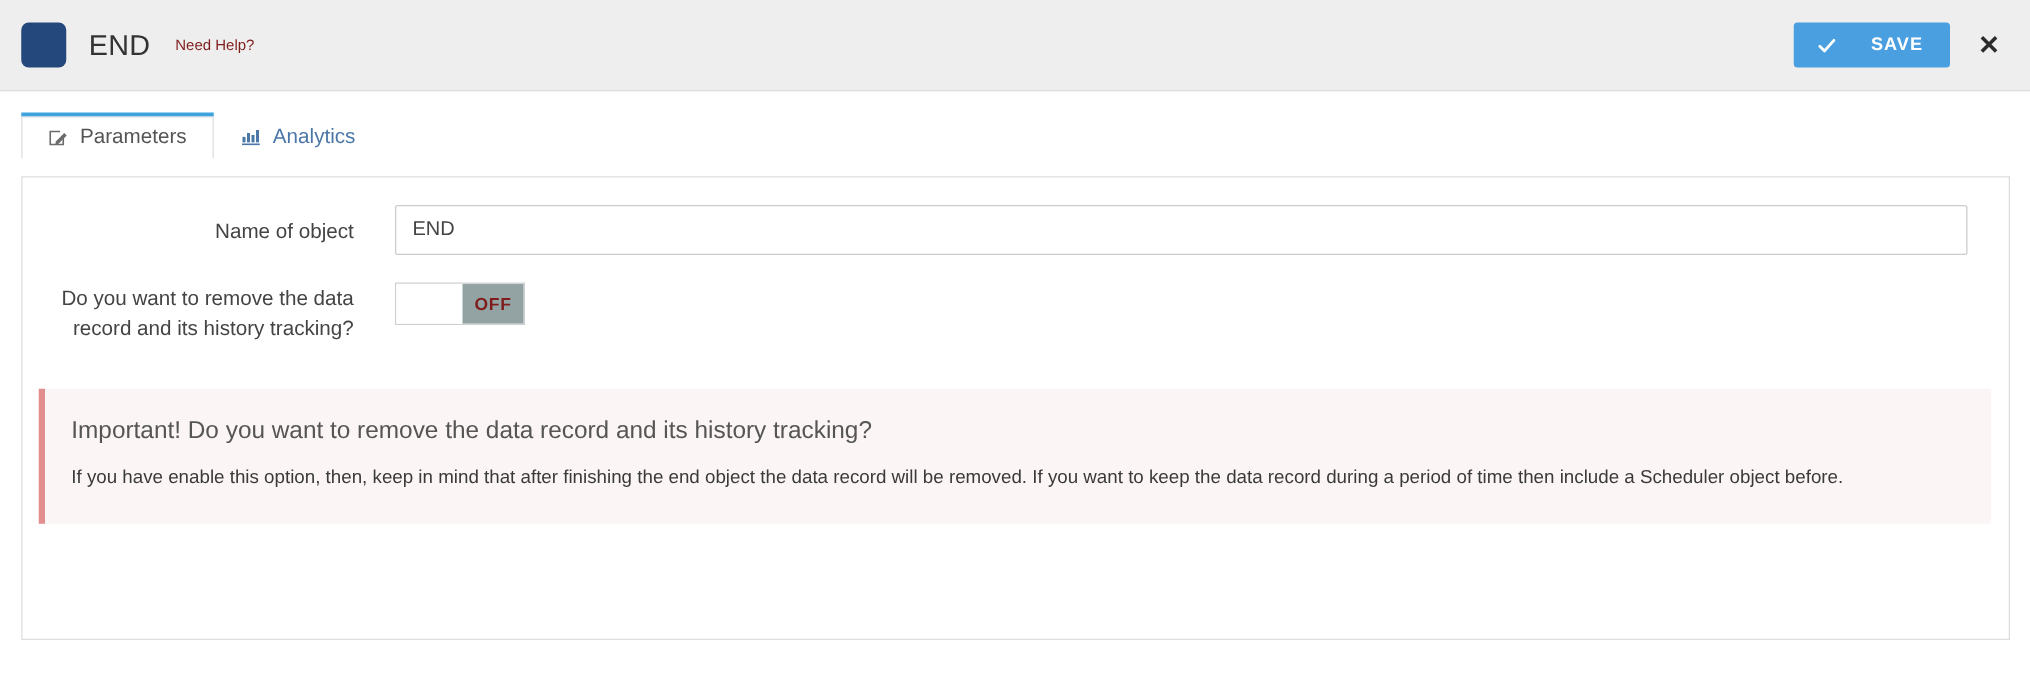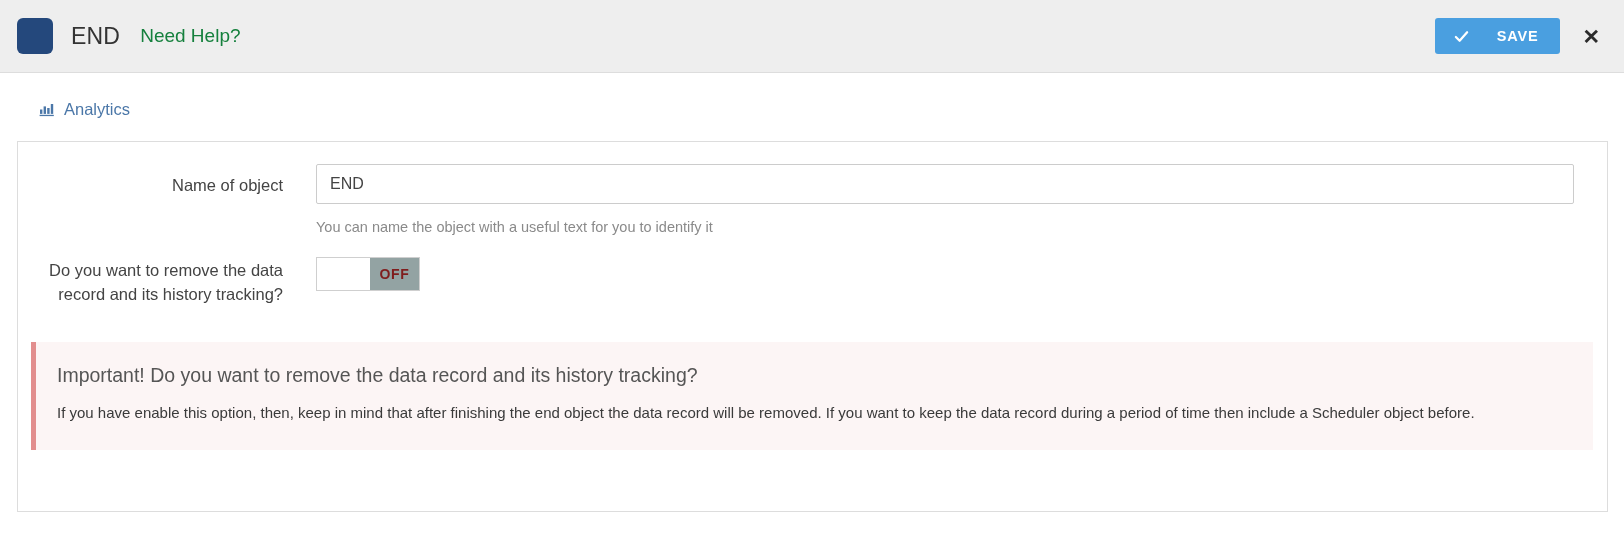--- a/index.html
+++ b/index.html
@@ -34,22 +34,22 @@
     flex: 0 0 auto;
   }
   .header-title {
     font-size: 23px;
     color: #333333;
     margin-left: 18px;
     letter-spacing: .2px;
     white-space: nowrap;
   }
   .need-help {
-    font-size: 19px;
-    color: #15803d;
+    font-size: 12px;
+    color: #7f1d1d;
     margin-left: 20px;
     text-decoration: none;
     cursor: pointer;
     white-space: nowrap;
   }
   .header-spacer { flex: 1 1 auto; }
 
   .save-button {
     display: inline-flex;
     align-items: center;
@@ -253,20 +253,29 @@
       </svg>
     </span>
     <span>SAVE</span>
   </button>
   <div class="close-button">✕</div>
 </div>
 
 <div class="tabs-wrap">
   <div class="tabs">
 
+    <div class="tab active">
+      <span class="tab-icon">
+        <svg width="16" height="16" viewBox="0 0 16 16" xmlns="http://www.w3.org/2000/svg">
+          <path d="M1.2 3.2 h7.2 M1.2 3.2 v10.4 h10.4 v-6.2" stroke="#6c6c6c" stroke-width="1.3" fill="none" stroke-linecap="square"></path>
+          <path d="M5.8 10.9 l6.6-6.6 2.0 2.0 l-6.6 6.6 l-2.6 0.6 z" fill="#6c6c6c"></path>
+        </svg>
+      </span>
+      <span>Parameters</span>
+    </div>
 
     <div class="tab inactive">
       <span class="tab-icon">
         <svg width="16" height="16" viewBox="0 0 16 16" xmlns="http://www.w3.org/2000/svg">
           <rect x="1" y="8.5" width="2.4" height="4.4" fill="#4b77a8"></rect>
           <rect x="4.6" y="5.4" width="2.4" height="7.5" fill="#4b77a8"></rect>
           <rect x="8.2" y="7.0" width="2.4" height="5.9" fill="#4b77a8"></rect>
           <rect x="11.8" y="3.0" width="2.4" height="9.9" fill="#4b77a8"></rect>
           <rect x="0.6" y="13.8" width="14.2" height="1.3" fill="#4b77a8"></rect>
         </svg>
@@ -276,21 +285,20 @@
 
   </div>
 </div>
 
 <div class="panel">
 
   <div class="form-row row-name">
     <div class="form-label">Name of object</div>
     <div class="form-field">
       <input class="text-input" type="text" value="END" style="">
-      <div class="help-text">You can name the object with a useful text for you to identify it</div>
     </div>
   </div>
 
   <div class="form-row row-toggle">
     <div class="form-label">Do you want to remove the data record and its history tracking?</div>
     <div class="form-field">
       <div class="toggle">
         <div class="toggle-knob"></div>
         <div class="toggle-state">OFF</div>
       </div>

